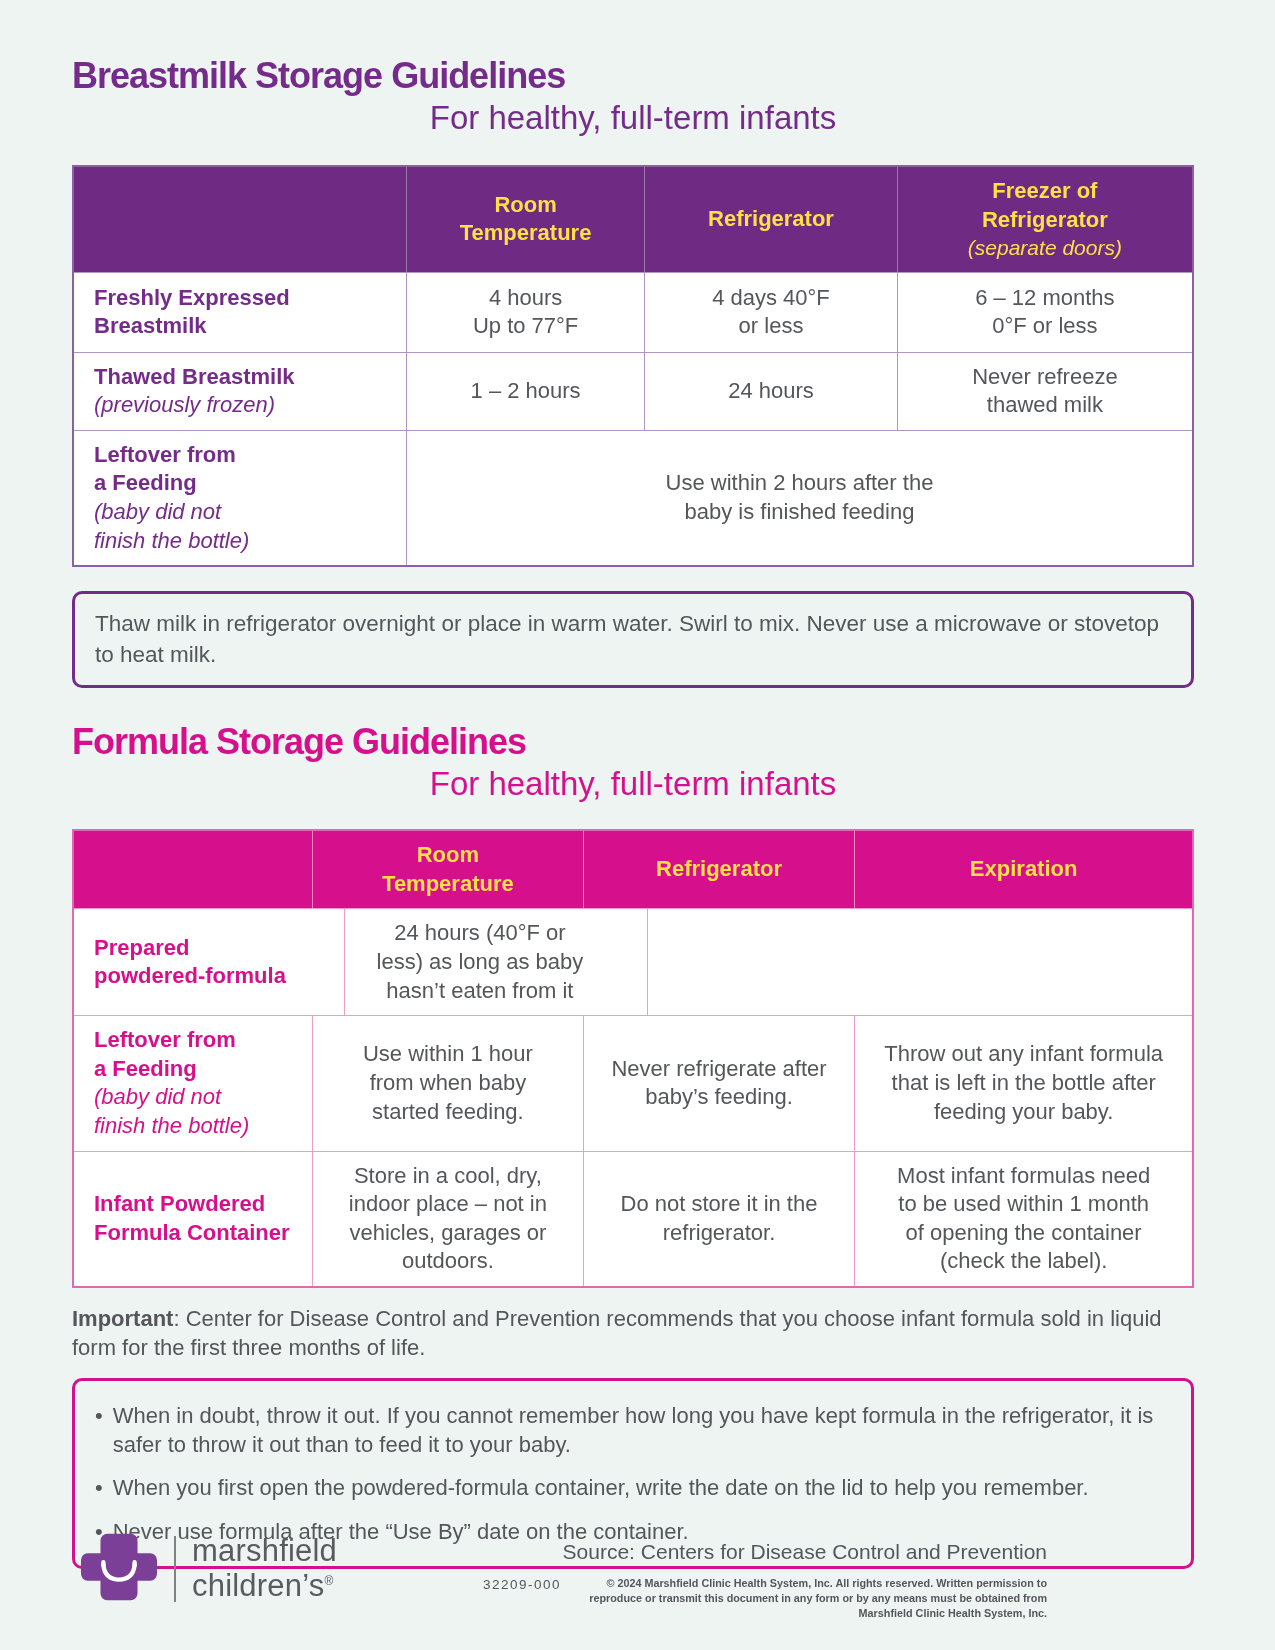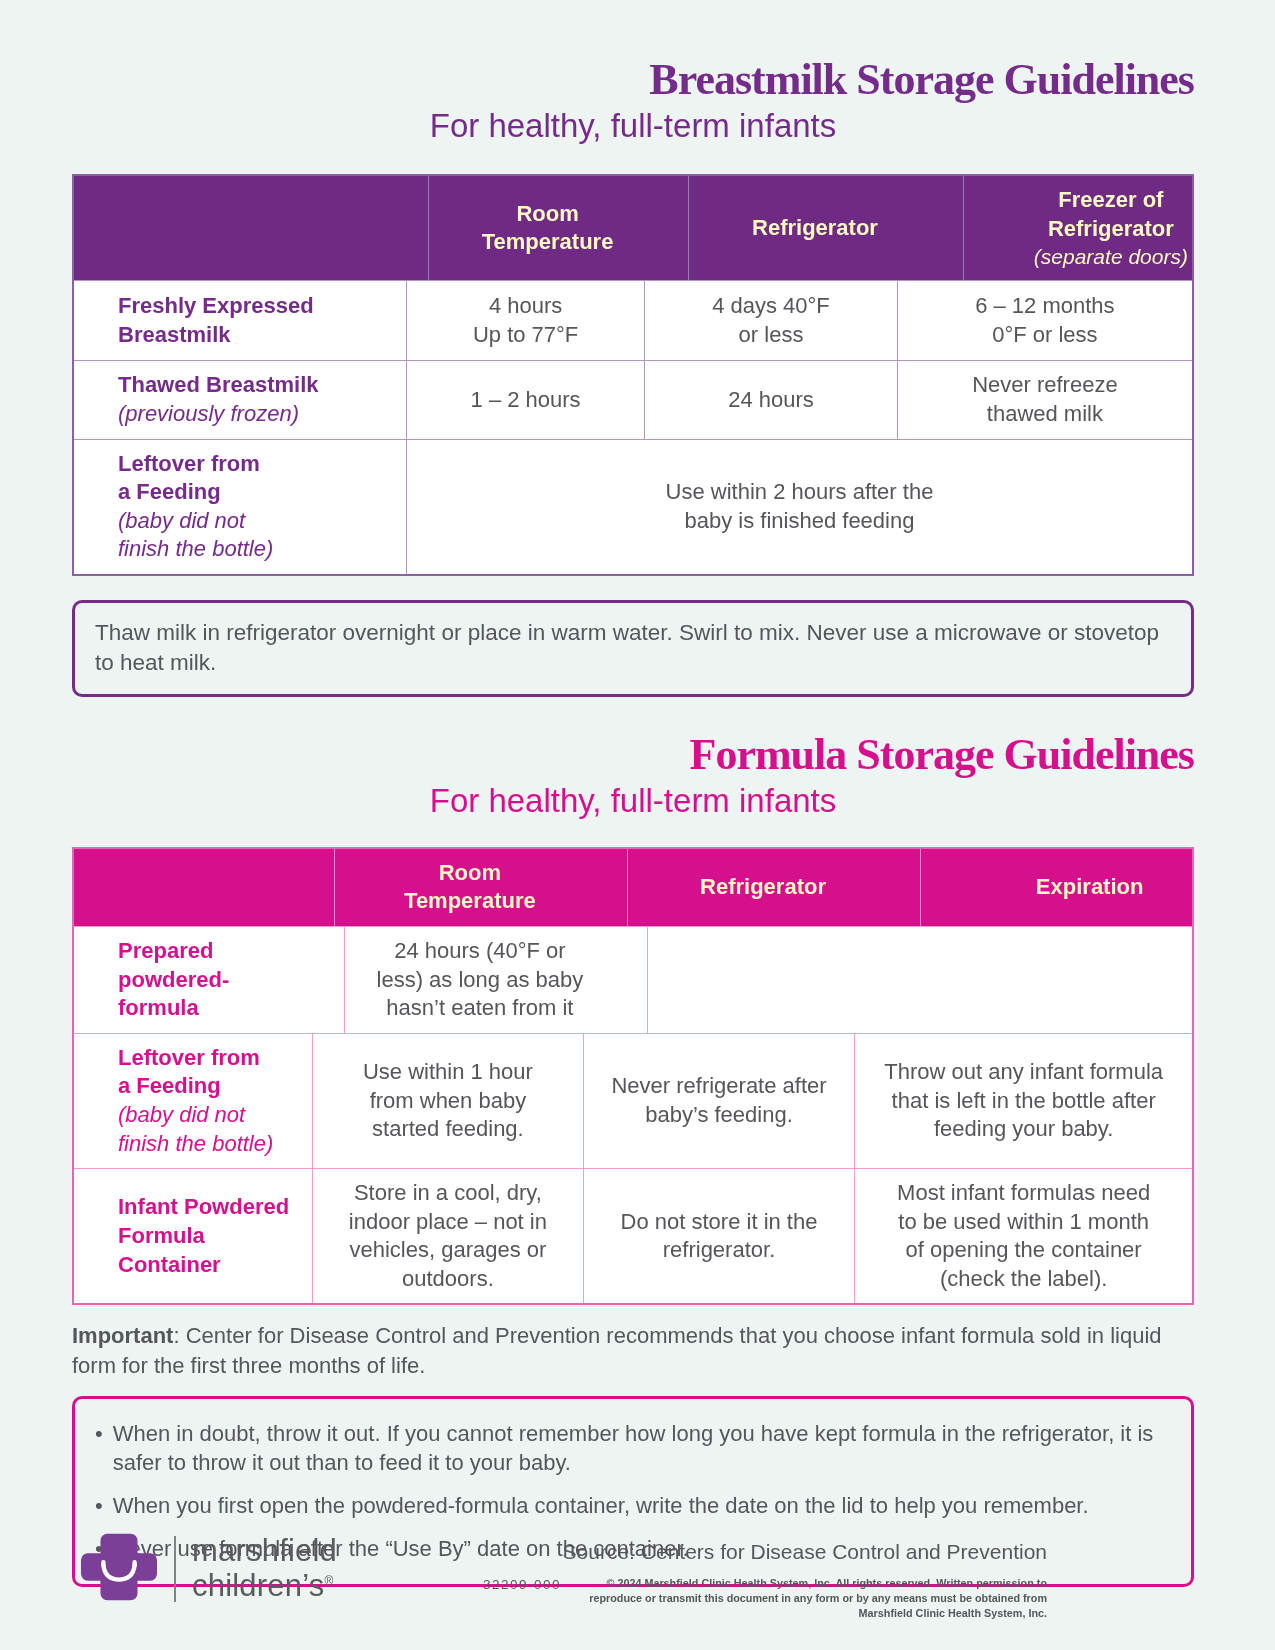--- a/index.html
+++ b/index.html
@@ -10,49 +10,49 @@
   *{box-sizing:border-box; margin:0; padding:0;}
   html,body{width:1275px;}
   body{
     width:1275px; height:1650px; background:var(--page_bg);
     font-family:"Liberation Sans", sans-serif; color:var(--text_gray);
     overflow:hidden; position:relative;
   }
   .content{ margin:0 81px 0 72px; width:1122px; }
 
   .doc-title{
-    font-family:Liberation Serif, serif; font-weight:bold; letter-spacing:-1px;
-    text-align:right; font-size:44px; line-height:1.1;
+    font-family:Liberation Sans, sans-serif; font-weight:bold; letter-spacing:-1px;
+    text-align:left; font-size:36px; line-height:1.1;
   }
   .doc-title.purple{ color:var(--purple); padding-top:56px; }
   .doc-title.pink{ color:var(--pink); padding-top:34px; }
   .doc-subtitle{ text-align:center; font-size:33px; line-height:1.2; margin-top:2px; }
   .doc-subtitle.purple{ color:var(--purple); }
   .doc-subtitle.pink{ color:var(--pink); }
 
   .gtable{ margin-top:28px; background:#fff; }
   .gtable .row{ display:grid; }
   .bm .row{ grid-template-columns:29.7% 21.3% 22.6% 26.4%; }
   .ft .row{ grid-template-columns:21.3% 24.2% 24.3% 30.2%; }
   .bm{ border:2px solid var(--bm_outer); }
   .ft{ border:2px solid var(--f_outer); margin-top:26px; }
 
   .cell{ display:flex; flex-direction:column; justify-content:center; padding:10px 14px;
          font-size:22px; line-height:1.3; }
   .cell .pre{ white-space:pre-line; }
   .data-cell{ align-items:center; text-align:center; }
-  .label-cell{ align-items:flex-start; text-align:left; padding-left:20px;margin-left:24px; }
+  .label-cell{ align-items:flex-start; text-align:left; padding-left:20px; }
 
   .bm .body .cell{ border-left:1px solid var(--bm_grid); }
   .ft .body .cell{ border-left:1px solid var(--f_grid); }
   .bm .body{ border-top:1px solid var(--bm_grid); }
   .ft .body{ border-top:1px solid var(--f_grid); }
   .body .cell:first-child{ border-left:none; }
 
-  .thead{ color:#fef9c3;gap:22px; }
+  .thead{ color:#fde047; }
   .bm .thead{ background:var(--purple_header); }
   .ft .thead{ background:var(--pink); }
   .thead .cell{ align-items:center; text-align:center; font-weight:bold; font-size:22px; }
   .bm .thead .cell{ border-left:1px solid #9a7cae; }
   .ft .thead .cell{ border-left:1px solid #ec87c4; }
   .thead .cell:first-child{ border-left:none; }
   .bm .thead{ min-height:98px; }
   .ft .thead{ min-height:75px; }
   .bm .r1{ min-height:80px; } .bm .r2{ min-height:64px; } .bm .r3{ min-height:116px; }
   .ft .r1{ min-height:90px;gap:32px; } .ft .r2{ min-height:117px; } .ft .r3{ min-height:121px; }

